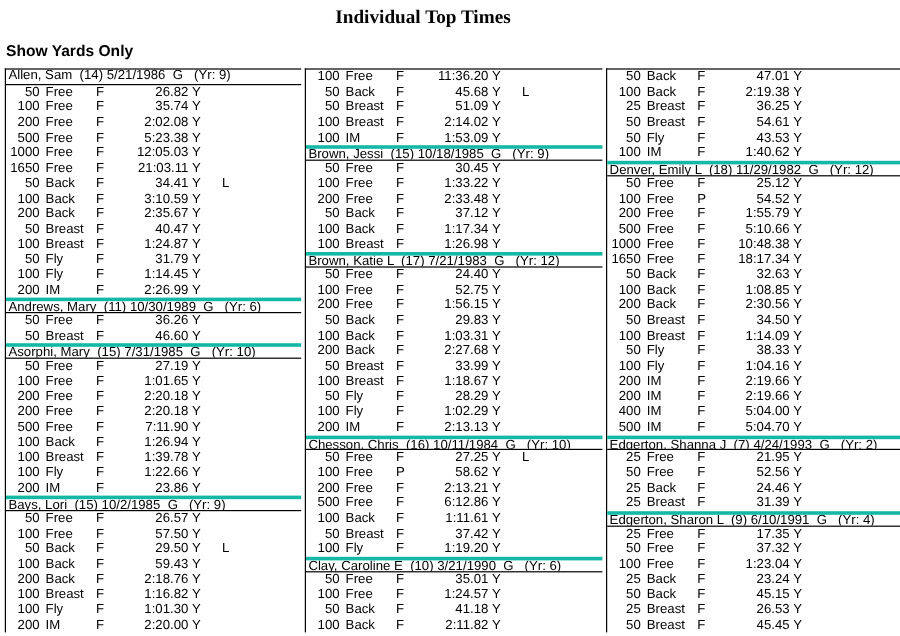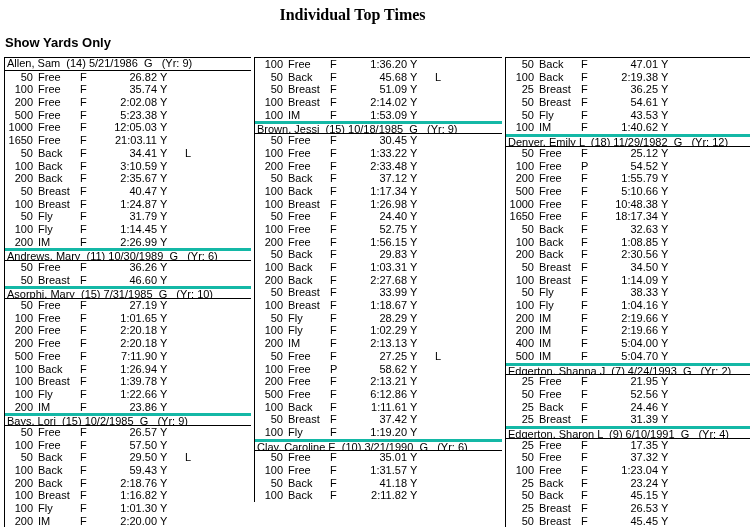--- a/index.html
+++ b/index.html
@@ -317,21 +317,21 @@
         <span class="t">2:20.00</span>
         <span class="u">Y</span>
         <span class="f"></span>
       </div>
     </div>
     <div class="col" id="col-2">
       <div class="row">
         <span class="d">100</span>
         <span class="s">Free</span>
         <span class="c">F</span>
-        <span class="t">1:36.20</span>
+        <span class="t">11:36.20</span>
         <span class="u">Y</span>
         <span class="f"></span>
       </div>
       <div class="row">
         <span class="d">50</span>
         <span class="s">Back</span>
         <span class="c">F</span>
         <span class="t">45.68</span>
         <span class="u">Y</span>
         <span class="f">L</span>
@@ -402,20 +402,21 @@
         <span class="f"></span>
       </div>
       <div class="row">
         <span class="d">100</span>
         <span class="s">Breast</span>
         <span class="c">F</span>
         <span class="t">1:26.98</span>
         <span class="u">Y</span>
         <span class="f"></span>
       </div>
+      <div class="hdr">Brown, Katie L  (17) 7/21/1983  G   (Yr: 12)</div>
       <div class="row">
         <span class="d">50</span>
         <span class="s">Free</span>
         <span class="c">F</span>
         <span class="t">24.40</span>
         <span class="u">Y</span>
         <span class="f"></span>
       </div>
       <div class="row">
         <span class="d">100</span>
@@ -490,20 +491,21 @@
         <span class="f"></span>
       </div>
       <div class="row">
         <span class="d">200</span>
         <span class="s">IM</span>
         <span class="c">F</span>
         <span class="t">2:13.13</span>
         <span class="u">Y</span>
         <span class="f"></span>
       </div>
+      <div class="hdr">Chesson, Chris  (16) 10/11/1984  G   (Yr: 10)</div>
       <div class="row">
         <span class="d">50</span>
         <span class="s">Free</span>
         <span class="c">F</span>
         <span class="t">27.25</span>
         <span class="u">Y</span>
         <span class="f">L</span>
       </div>
       <div class="row">
         <span class="d">100</span>
@@ -559,21 +561,21 @@
         <span class="s">Free</span>
         <span class="c">F</span>
         <span class="t">35.01</span>
         <span class="u">Y</span>
         <span class="f"></span>
       </div>
       <div class="row">
         <span class="d">100</span>
         <span class="s">Free</span>
         <span class="c">F</span>
-        <span class="t">1:31.57</span>
+        <span class="t">1:24.57</span>
         <span class="u">Y</span>
         <span class="f"></span>
       </div>
       <div class="row">
         <span class="d">50</span>
         <span class="s">Back</span>
         <span class="c">F</span>
         <span class="t">41.18</span>
         <span class="u">Y</span>
         <span class="f"></span>

